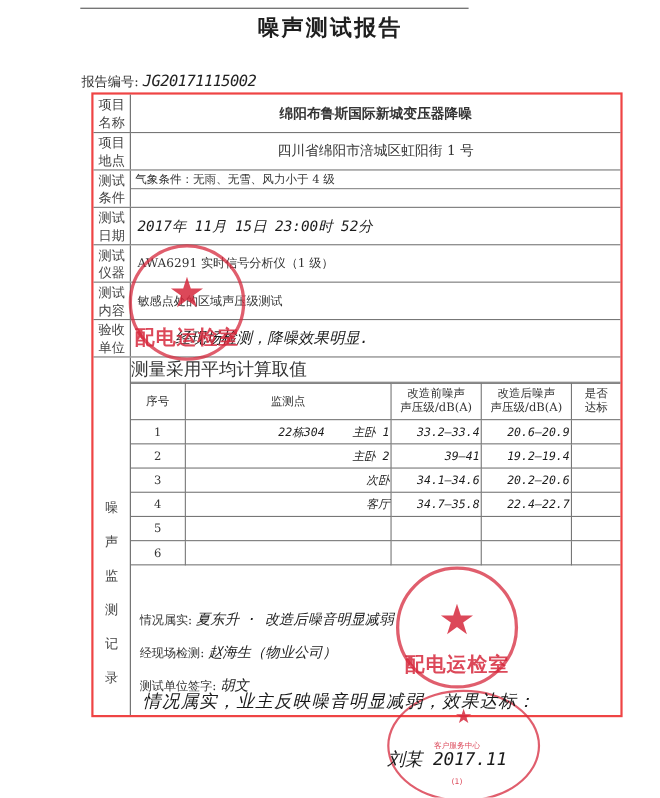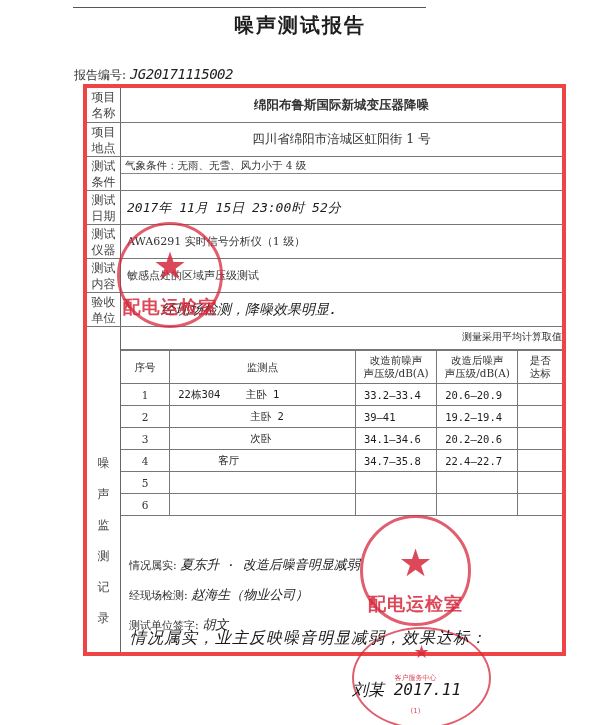--- a/index.html
+++ b/index.html
@@ -4,42 +4,42 @@
 <style>
   html, body { margin: 0; padding: 0; }
   body {
     width: 600px; height: 725px; background: #ffffff; position: relative; overflow: hidden;
     font-family: "DejaVu Serif", "Liberation Serif", serif; color: #2b2b2b;
   }
   .top-rule { position: absolute; left: 73px; top: 7px; width: 353px; height: 1px; background: #555; }
   .title { position: absolute; left: 0; width: 600px; top: 12px; text-align: center; font-size: 20px; font-weight: bold; letter-spacing: 2px; color: #1e1e1e; font-family: "DejaVu Sans", sans-serif; }
   .report-no { position: absolute; left: 74px; top: 66px; font-size: 12px; color: #333; }
   .report-no .hand { font-family: "DejaVu Sans Mono", monospace; font-style: italic; font-size: 14px; color: #222; letter-spacing: -0.5px; }
-  .form { position: absolute; left: 83px; top: 84px; width: 483px; border: 4px solid #ef4444; box-sizing: border-box; }
+  .form { position: absolute; left: 83px; top: 84px; width: 483px; border: 2px solid #ef4444; box-sizing: border-box; }
   .row { display: flex; border-bottom: 1px solid #777; }
   .row:last-child { border-bottom: none; }
   .lbl { width: 33px; flex: none; border-right: 1px solid #666; font-size: 12px; line-height: 16px; text-align: center; color: #444; display: flex; align-items: center; justify-content: center; padding: 1px 0; }
   .val { flex: 1; font-size: 11px; display: flex; align-items: center; padding-left: 6px; color: #333; }
   .val.center { justify-content: center; font-size: 12.5px; padding-left: 0; }
   .val.bold { font-weight: bold; }
   .sub-rows { flex: 1; display: flex; flex-direction: column; }
   .sub-rows .s { font-size: 10.5px; padding-left: 4px; height: 16px; line-height: 16px; color: #333; }
   .sub-rows .s:first-child { border-bottom: 1px solid #888; }
   .hand-text { font-family: "DejaVu Sans Mono", monospace; font-style: italic; color: #1c1c1c; }
   .rec { display: flex; }
   .rec .lbl-v { width: 33px; flex: none; border-right: 1px solid #666; display: flex; flex-direction: column; justify-content: flex-start; align-items: center; padding-top: 128px; gap: 14px; font-size: 12px; color: #444; }
   .rec .body { flex: 1; }
-  .calc-title { height: 22px; border-bottom: 1px solid #777; text-align: right; font-size: 10px; line-height: 22px; color: #333; font-family: Liberation Mono, monospace; }
+  .calc-title { height: 22px; border-bottom: 1px solid #777; text-align: left; font-size: 16px; line-height: 22px; color: #333; }
   table.noise { border-collapse: collapse; width: 100%; font-size: 10.5px; }
   table.noise th, table.noise td { border: 1px solid #777; text-align: center; color: #333; }
   table.noise th { font-weight: normal; height: 30px; line-height: 13px; }
   table.noise tr > :first-child { border-left: none; }
   table.noise tr > :last-child { border-right: none; }
   table.noise td { height: 19px; }
-  table.noise td.hand-cell { font-family: "DejaVu Sans Mono", monospace; font-size: 10.5px; color: #1c1c1c; text-align: left; padding-left: 8px; }
+  table.noise td.hand-cell { font-family: "DejaVu Sans Mono", monospace; font-style: italic; font-size: 10.5px; color: #1c1c1c; text-align: right; padding-left: 8px; }
   .accept-area { height: 136px; position: relative; font-size: 11px; color: #333; }
   .acc-line { position: absolute; left: 8px; }
   .acc-line .hand-text { font-size: 13px; }
   .chk { display: inline-block; width: 8px; height: 8px; border: 1px solid #444; vertical-align: middle; margin-right: 2px; position: relative; }
   .chk.checked::after { content: ""; position: absolute; left: 1px; top: -6px; width: 4px; height: 12px; border-right: 1.5px solid #222; border-bottom: 1.5px solid #222; transform: rotate(40deg); }
   .stamp { position: absolute; border: 3px solid rgba(214, 40, 60, 0.75); border-radius: 50%; color: rgba(214, 40, 60, 0.85); text-align: center; pointer-events: none; font-family: "DejaVu Sans", sans-serif; }
   .stamp .star { position: absolute; left: 50%; transform: translateX(-50%); font-size: 38px; line-height: 38px; }
   .stamp .bottom { position: absolute; left: 0; right: 0; font-size: 18px; font-weight: bold; letter-spacing: 1px; }
   .stamp .ring-text { position: absolute; left: 0; right: 12px; font-size: 7px; }
   .footer-note { position: absolute; left: 130px; top: 628px; font-family: "DejaVu Sans Mono", monospace; font-style: italic; font-size: 16px; color: #1a1a1a; letter-spacing: 1px; }

